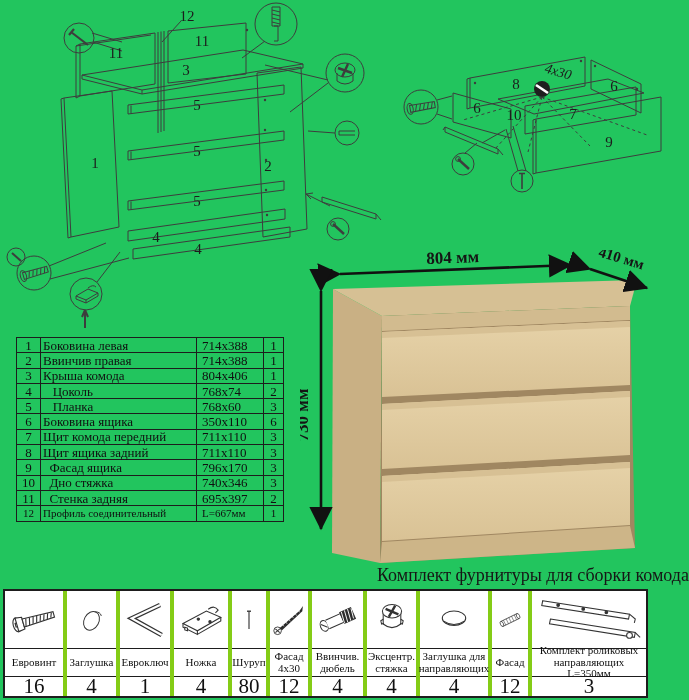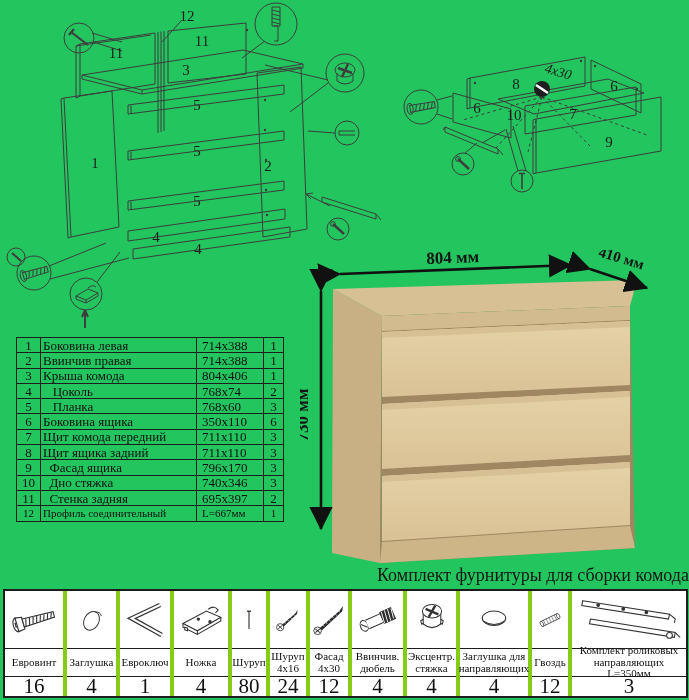--- a/index.html
+++ b/index.html
@@ -431,29 +431,20 @@
     </div>
     <div class="hw-col w4">
       <div class="hw-icon">
           <svg width="36" height="54">
             <use href="#ic-nail"></use>
           </svg>
         </div>
       <div class="hw-label">Шуруп</div>
       <div class="hw-qty">80</div>
     </div>
-    <div class="hw-col w5">
-      <div class="hw-icon">
-          <svg width="38" height="54">
-            <use href="#ic-screw16"></use>
-          </svg>
-        </div>
-      <div class="hw-label">Шуруп 4х16</div>
-      <div class="hw-qty">24</div>
-    </div>
     <div class="hw-col w6">
       <div class="hw-icon">
           <svg width="40" height="54">
             <use href="#ic-screw30"></use>
           </svg>
         </div>
       <div class="hw-label">Фасад 4х30</div>
       <div class="hw-qty">12</div>
     </div>
     <div class="hw-col w7">
@@ -482,21 +473,21 @@
         </div>
       <div class="hw-label">Заглушка для направляющих</div>
       <div class="hw-qty">4</div>
     </div>
     <div class="hw-col w10">
       <div class="hw-icon">
           <svg width="38" height="54">
             <use href="#ic-shkant"></use>
           </svg>
         </div>
-      <div class="hw-label">Гвоздь</div>
+      <div class="hw-label">Фасад</div>
       <div class="hw-qty">12</div>
     </div>
     <div class="hw-col w11">
       <div class="hw-icon">
           <svg width="110" height="54">
             <use href="#ic-rails"></use>
           </svg>
         </div>
       <div class="hw-label">Комплект роликовых направляющих L=350мм</div>
       <div class="hw-qty">3</div>

